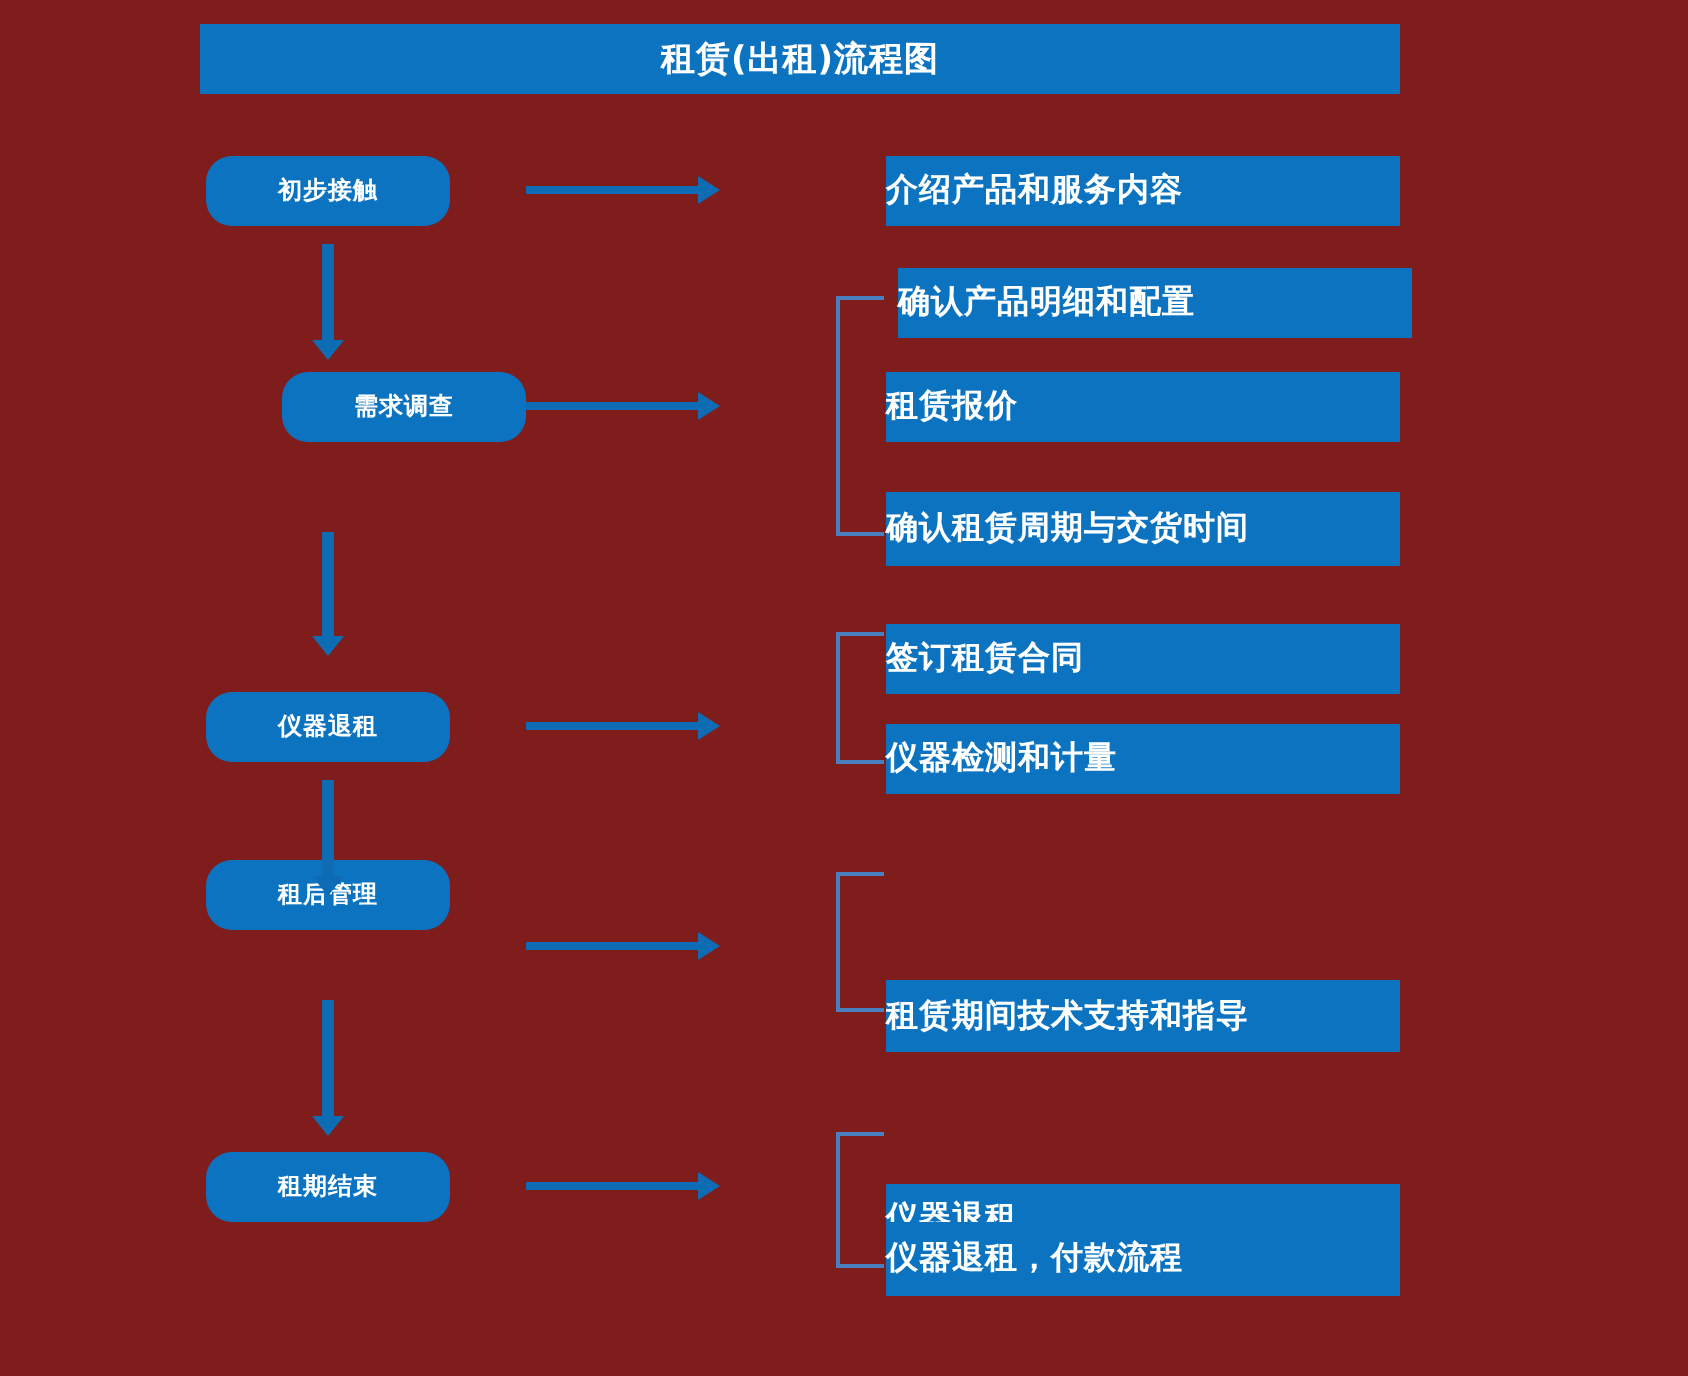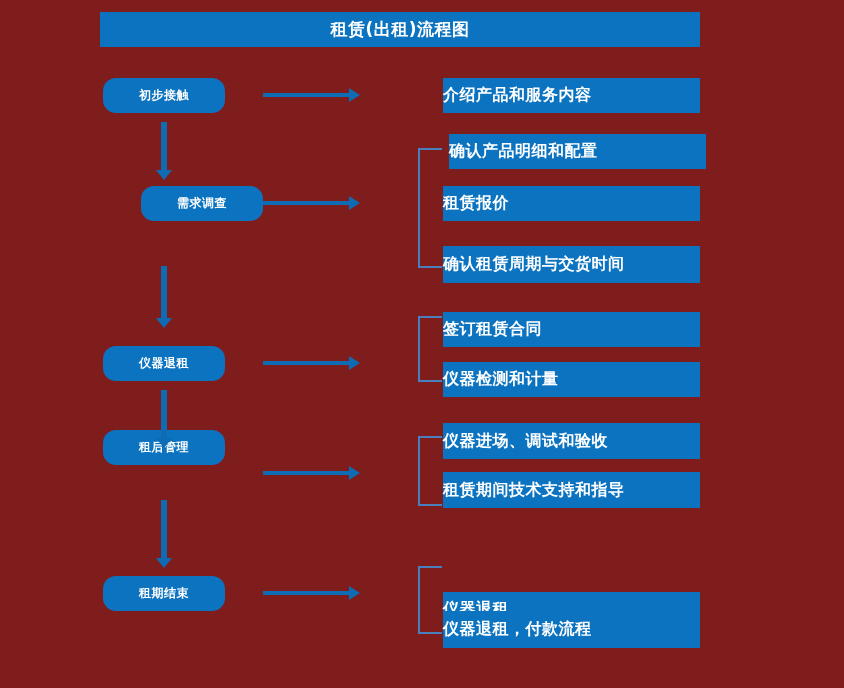--- a/index.html
+++ b/index.html
@@ -173,21 +173,20 @@
   <div class="box detail-box" style="left:449px; top:134px; width:257px; height:35px;">确认产品明细和配置</div>
 
   <div class="box detail-box" style="left:443px; top:186px; width:257px; height:35px;">租赁报价</div>
 
   <div class="box detail-box" style="left:443px; top:246px; width:257px; height:37px;">确认租赁周期与交货时间</div>
 
   <div class="box detail-box" style="left:443px; top:362px; width:257px; height:35px;">仪器检测和计量</div>
 
   <div class="box detail-box" style="left:443px; top:312px; width:257px; height:35px;">签订租赁合同</div>
 
-  <div class="box detail-box" style="left:443px; top:423px; width:257px; height:36px;">仪器进场、调试和验收</div>
 
-  <div class="box detail-box" style="left:443px; top:472px; width:257px; height:36px;">租赁期间技术支持和指导</div>
+  <div class="box detail-box" style="left:443px; top:490px; width:257px; height:36px;">租赁期间技术支持和指导</div>
 
   <div class="box detail-box" style="left:443px; top:592px; width:257px; height:35px;">仪器退租</div>
 
   <div class="box detail-box" style="left:443px; top:611px; width:257px; height:37px;">仪器退租，付款流程</div>
 
 </div>
 
 </body></html>

